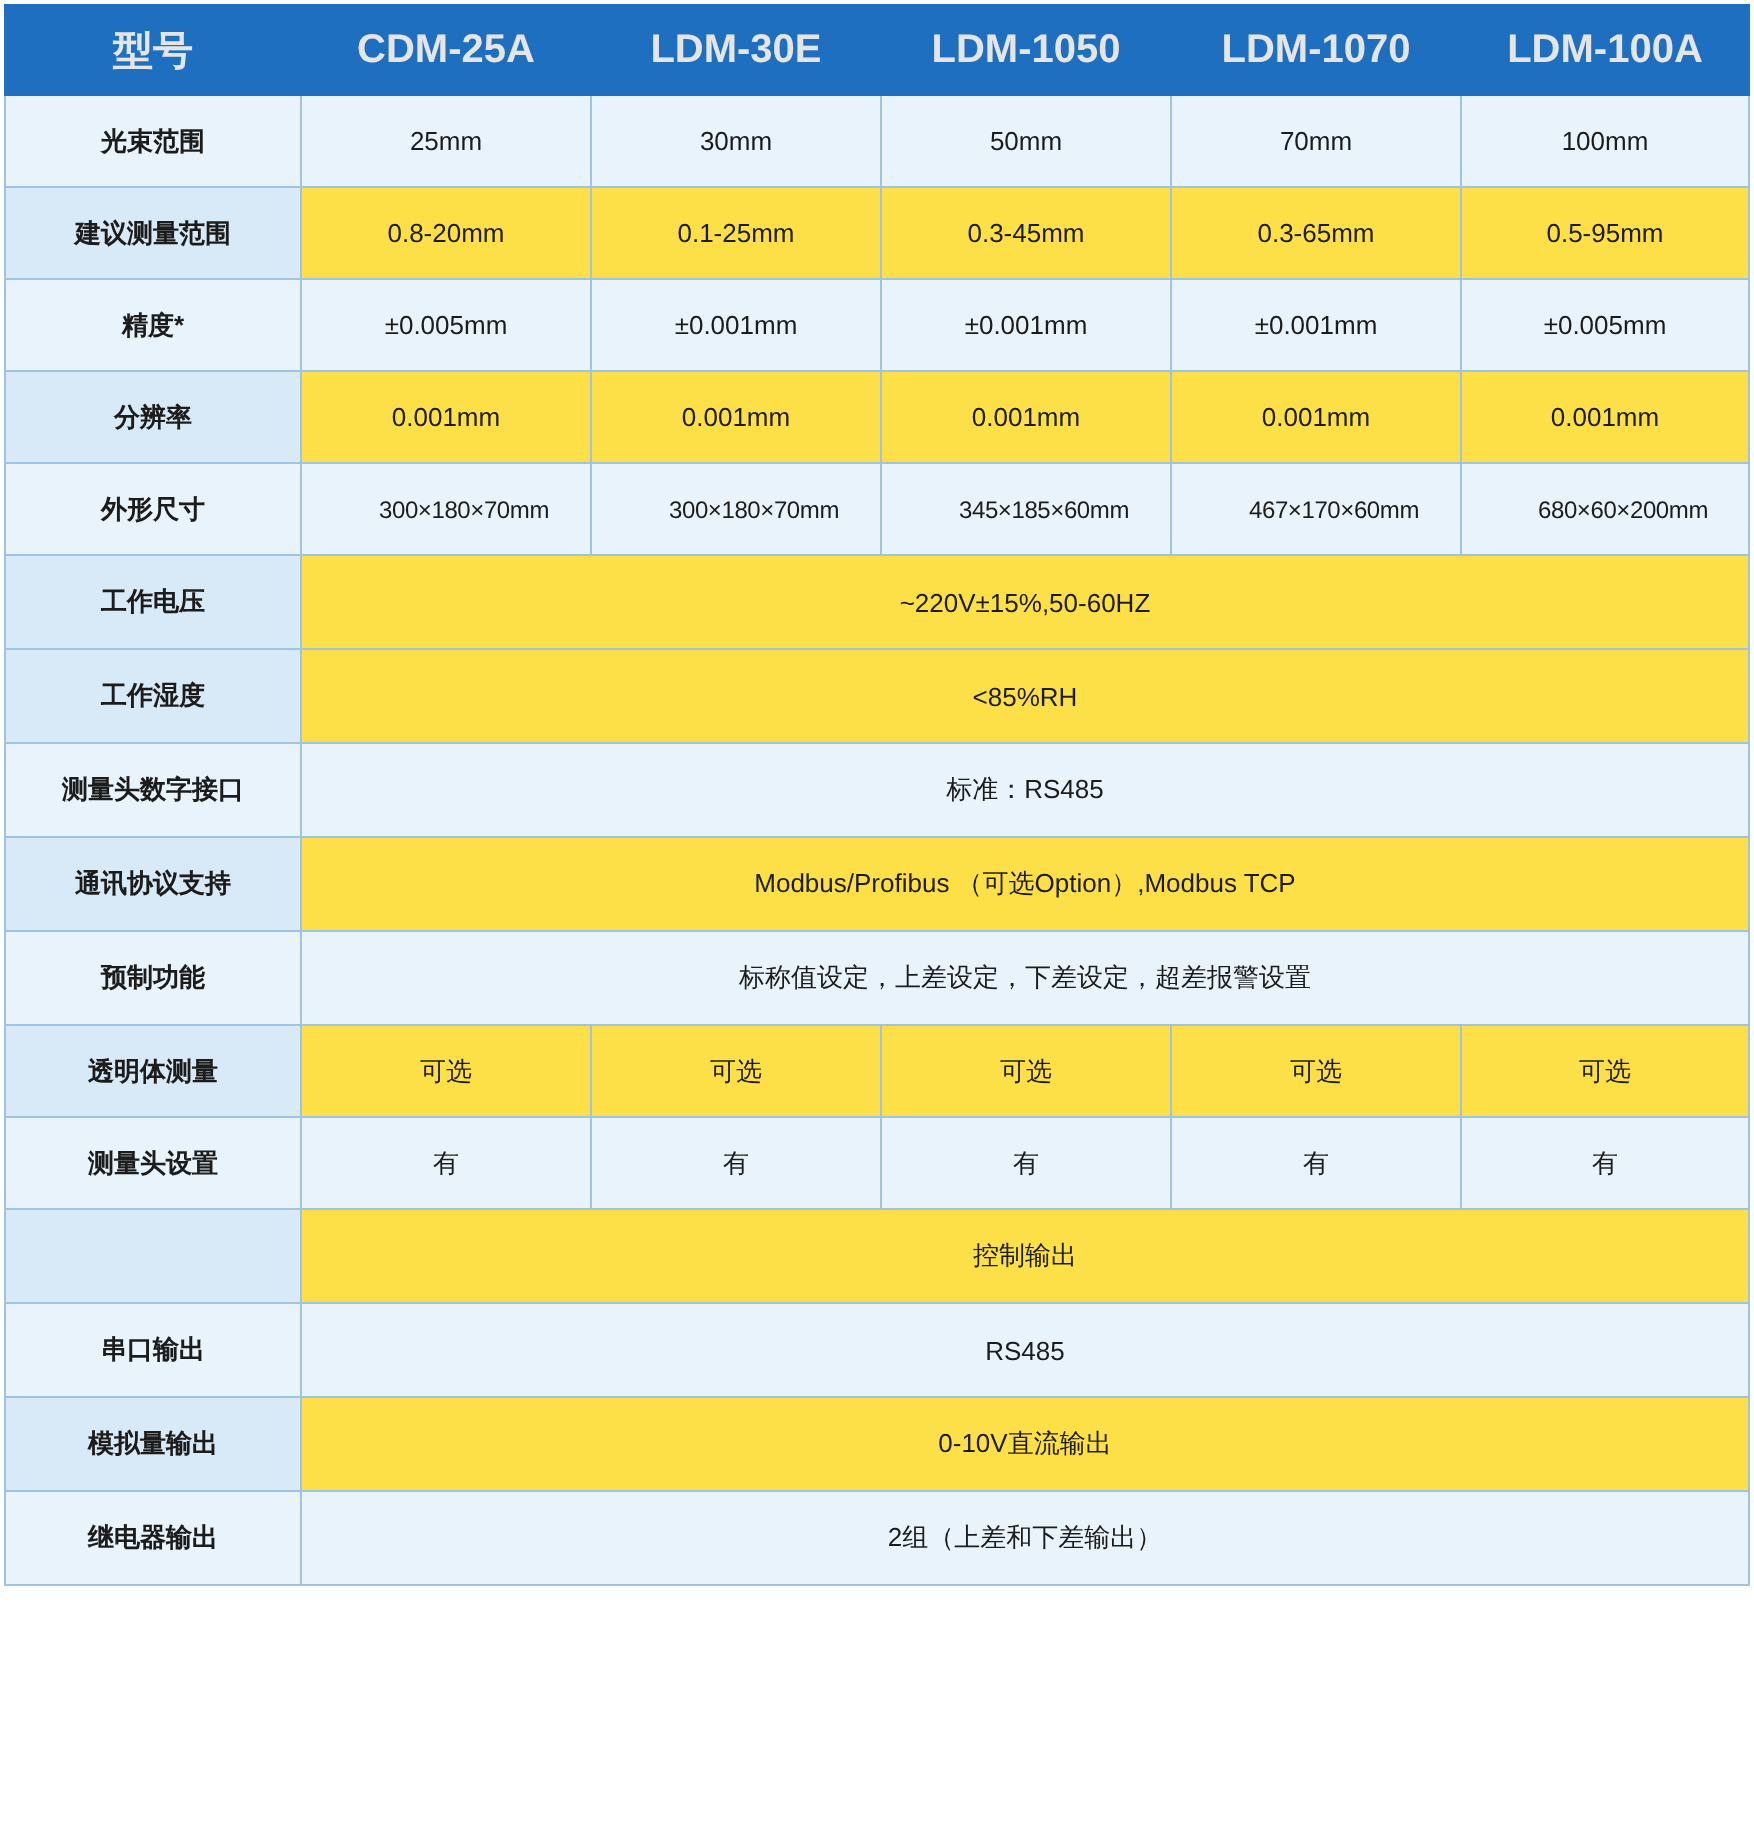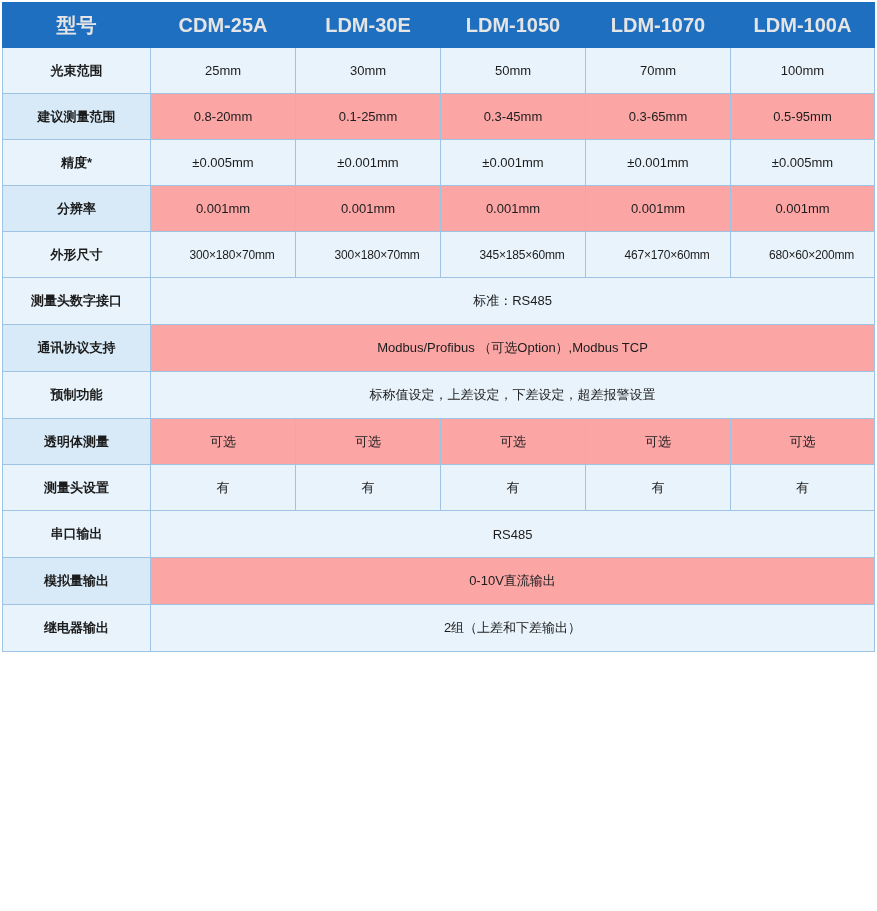--- a/index.html
+++ b/index.html
@@ -44,21 +44,21 @@
     background: #d8eaf8;
     font-weight: bold;
     font-size: 14px;
     color: #12365c;
     width: 148px;
   }
   tr.shade td {
     background: #e8f3fb;
   }
   tr.plain td.val {
-    background: #fca5a5;
+    background: #fde047;
   }
   td.val {
     font-size: 13px;
   }
   td.val.small {
     font-size: 12px;
     letter-spacing: -0.2px;
     padding-left: 20px;
   }
   tr.r-model td { height: 44px; }
@@ -119,20 +119,28 @@
         <td class="val">0.001mm</td>
       </tr>
       <tr class="shade r-data">
         <td class="label">外形尺寸</td>
         <td class="val small">300×180×70mm</td>
         <td class="val small">300×180×70mm</td>
         <td class="val small">345×185×60mm</td>
         <td class="val small">467×170×60mm</td>
         <td class="val small">680×60×200mm</td>
       </tr>
+      <tr class="plain r-span">
+        <td class="label">工作电压</td>
+        <td class="val" colspan="5">~220V±15%,50-60HZ</td>
+      </tr>
+      <tr class="plain r-span">
+        <td class="label">工作湿度</td>
+        <td class="val" colspan="5">&lt;85%RH</td>
+      </tr>
       <tr class="shade r-span">
         <td class="label">测量头数字接口</td>
         <td class="val" colspan="5">标准：RS485</td>
       </tr>
       <tr class="plain r-span">
         <td class="label">通讯协议支持</td>
         <td class="val" colspan="5">Modbus/Profibus （可选Option）,Modbus TCP</td>
       </tr>
       <tr class="shade r-span">
         <td class="label">预制功能</td>
@@ -147,20 +155,24 @@
         <td class="val">可选</td>
       </tr>
       <tr class="shade r-data">
         <td class="label">测量头设置</td>
         <td class="val">有</td>
         <td class="val">有</td>
         <td class="val">有</td>
         <td class="val">有</td>
         <td class="val">有</td>
       </tr>
+      <tr class="plain r-span">
+        <td class="label"></td>
+        <td class="val" colspan="5">控制输出</td>
+      </tr>
       <tr class="shade r-span">
         <td class="label">串口输出</td>
         <td class="val" colspan="5">RS485</td>
       </tr>
       <tr class="plain r-span">
         <td class="label">模拟量输出</td>
         <td class="val" colspan="5">0-10V直流输出</td>
       </tr>
       <tr class="shade r-span">
         <td class="label">继电器输出</td>

